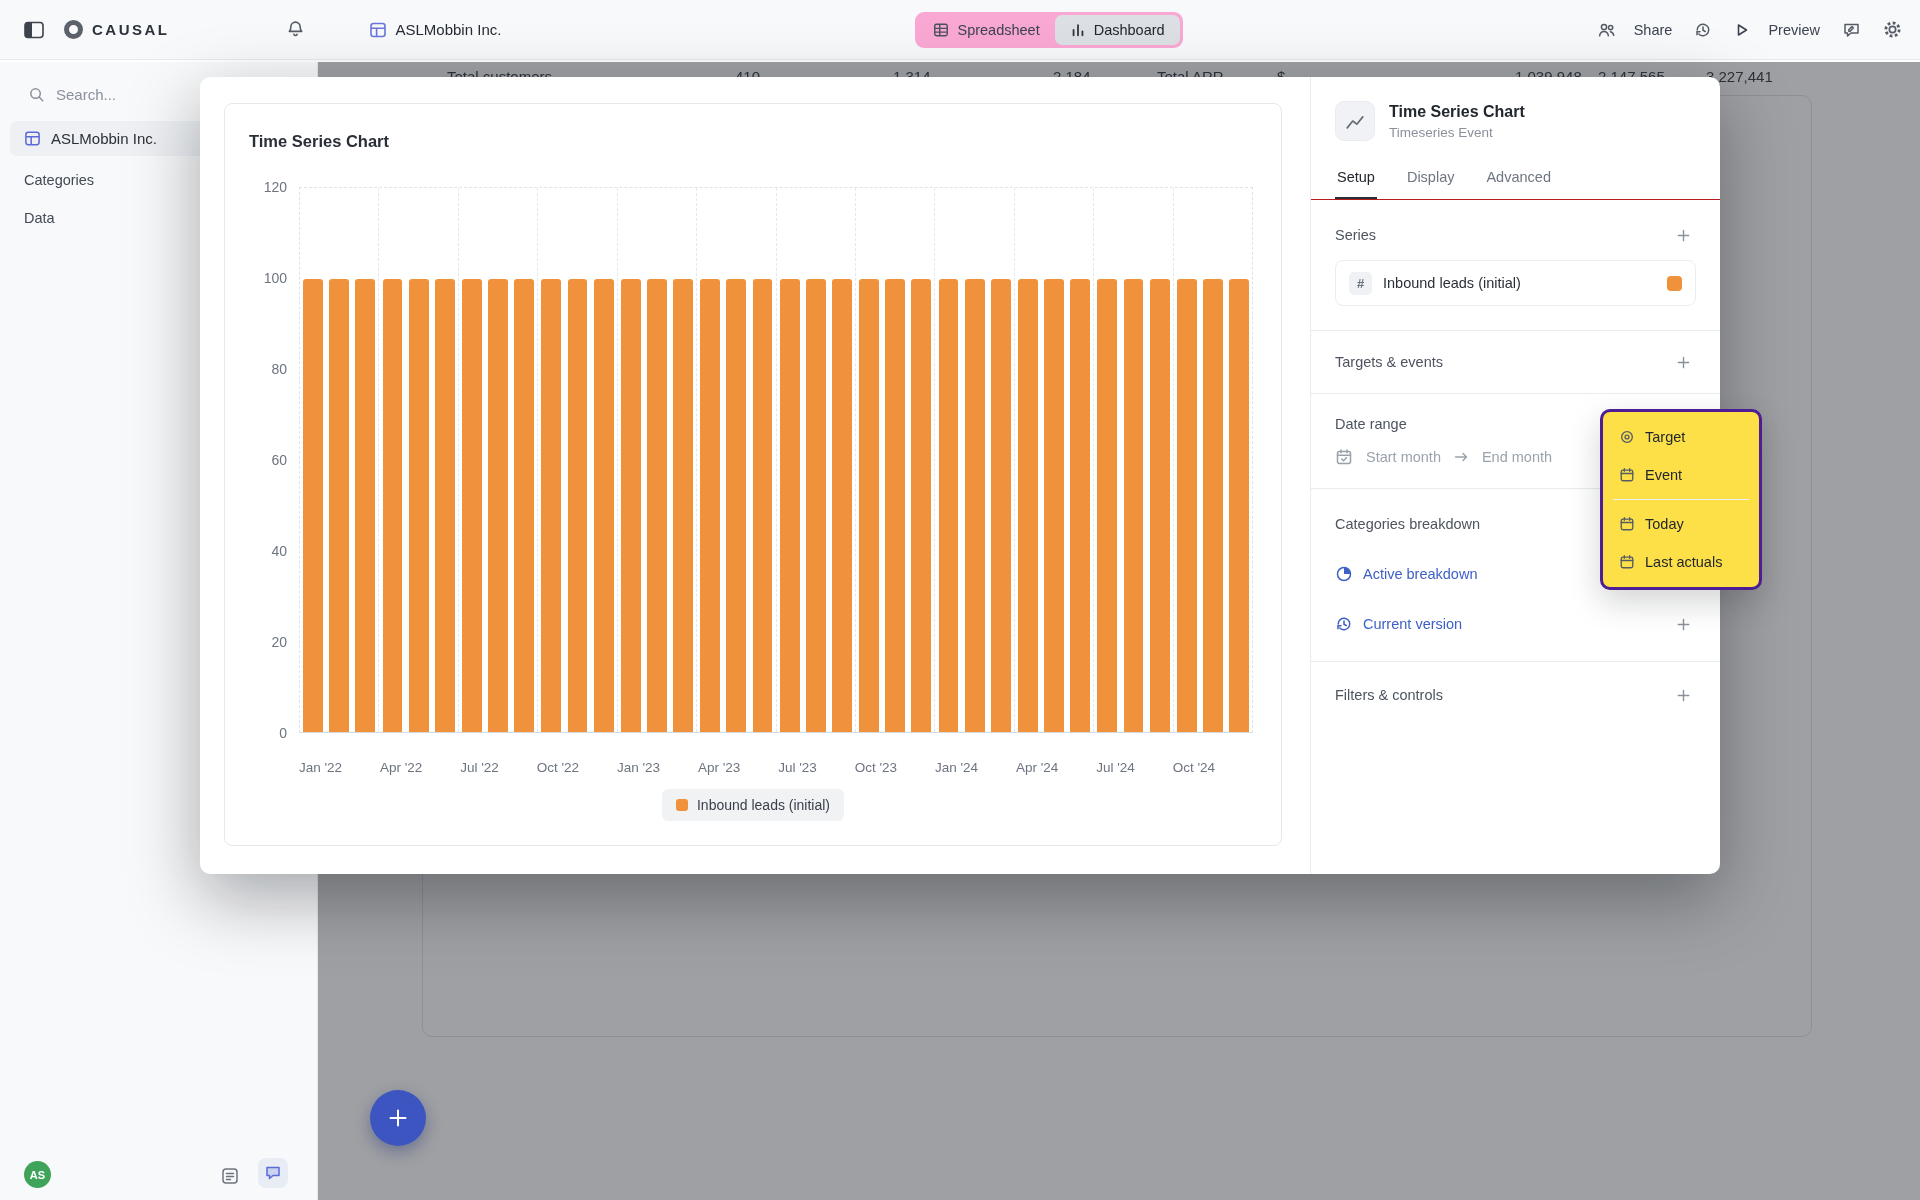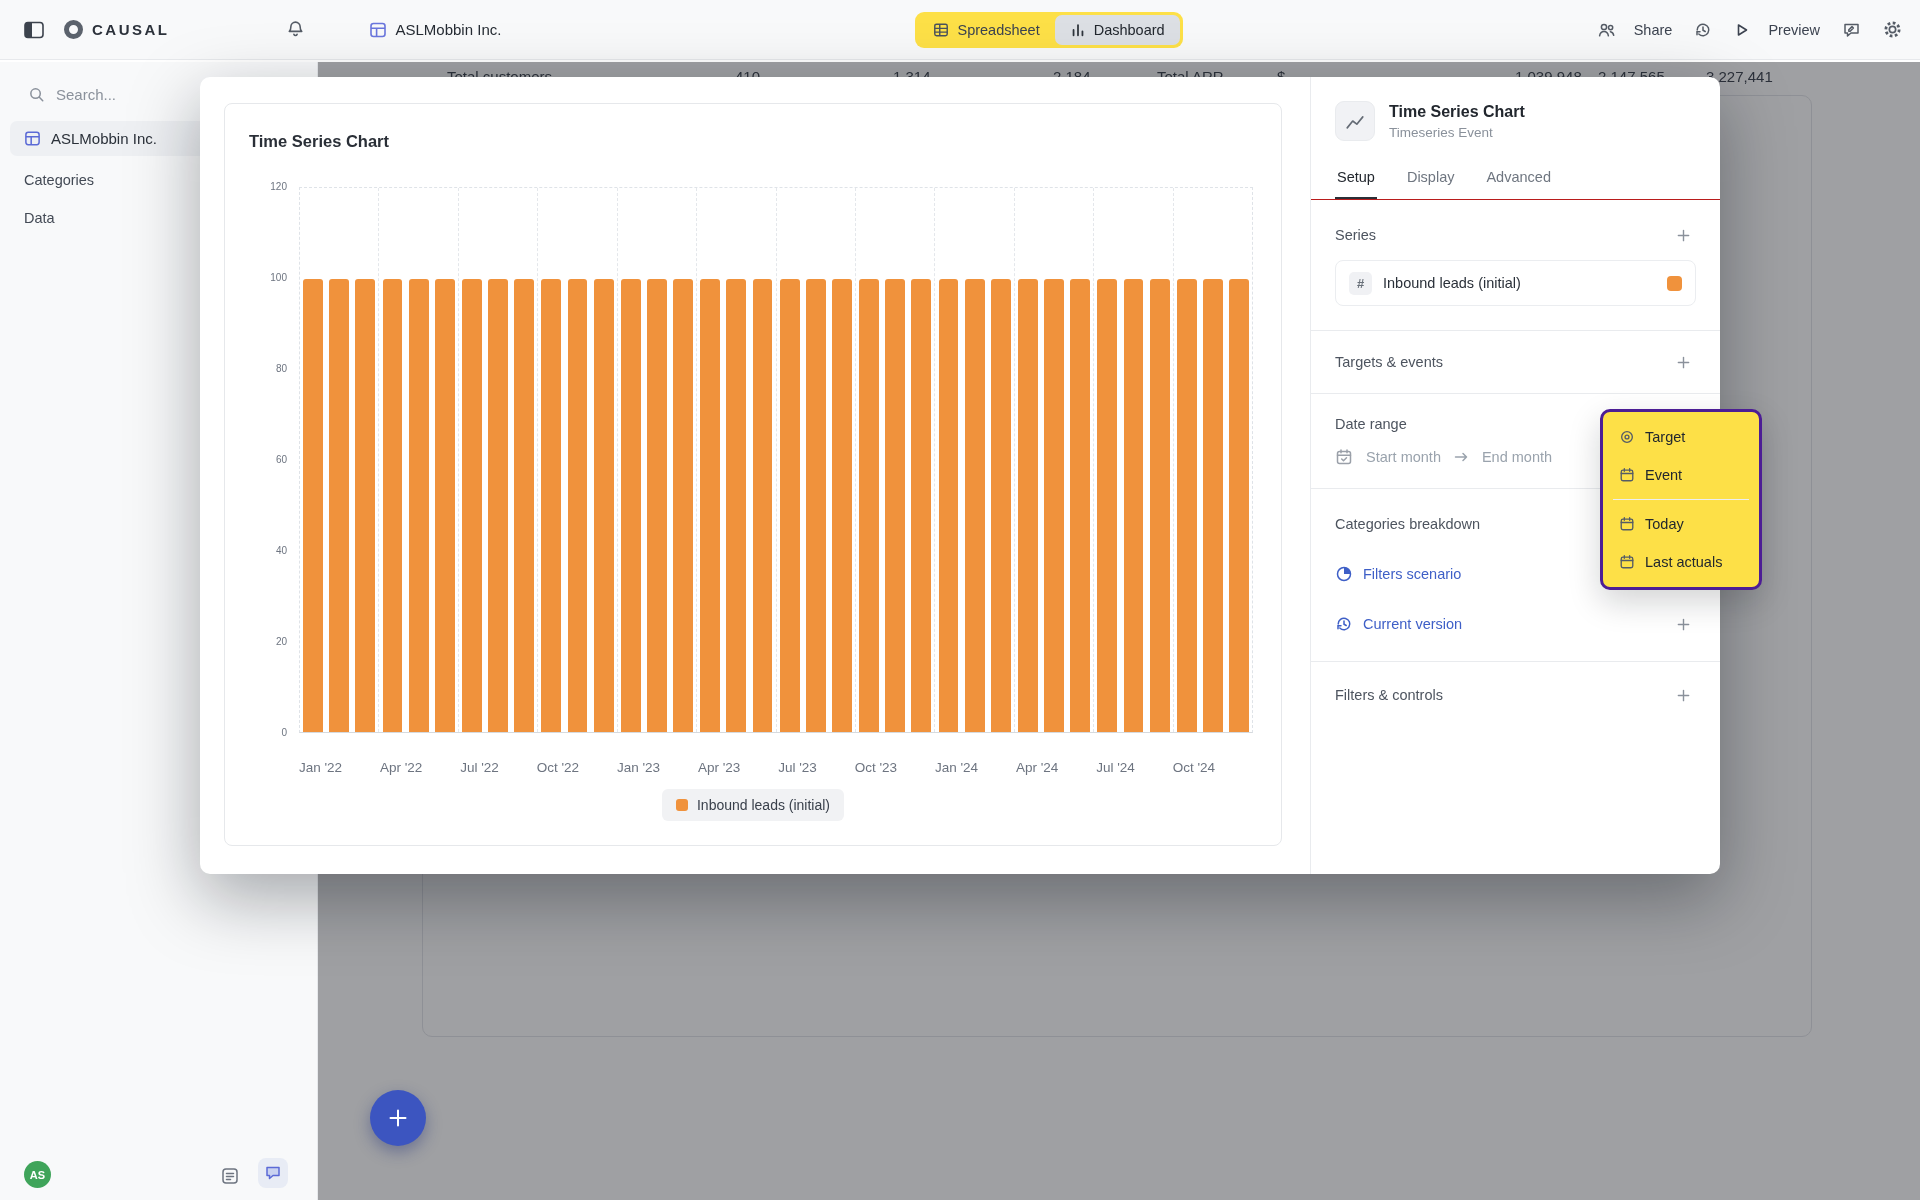--- a/index.html
+++ b/index.html
@@ -15,21 +15,21 @@
   
   .topbar { position: absolute; left: 0; top: 0; width: 1920px; height: 60px; background: var(--bar-bg);
     border-bottom: 1px solid var(--border); display: flex; align-items: center; padding: 0 18px 0 24px; z-index: 10; }
   .tb-toggle { margin-right: 20px; }
   .tb-logo { display: flex; align-items: center; gap: 9px; }
   .tb-logo-ring { width: 19px; height: 19px; border: 5px solid #5b626c; border-radius: 50%; }
   .tb-logo-text { font-size: 15px; font-weight: 700; letter-spacing: 2.5px; color: #2b313a; }
   .tb-bell { margin-left: 116px; }
   .tb-doc { display: flex; align-items: center; gap: 9px; margin-left: 64px; }
   .tb-doc-title { font-size: 15px; color: #262c34; font-weight: 500; }
-  .seg-wrap { margin-left: auto; display: flex; background: #fde047; border-radius: 9px; padding: 3px; }
+  .seg-wrap { margin-left: auto; display: flex; background: #f9a8d4; border-radius: 9px; padding: 3px; }
   .seg-btn { display: flex; align-items: center; gap: 8px; padding: 7px 15px; border-radius: 7px; font-size: 14.5px; color: #3c4350; }
   .seg-btn.active { background: #dcdfe4; color: #22272e; font-weight: 500; }
   .tb-right { margin-left: auto; display: flex; align-items: center; gap: 22px; }
   .tb-action { display: flex; align-items: center; gap: 18px; font-size: 14.5px; color: #3c4350; }
 
   
   .sidebar { position: absolute; left: 0; top: 62px; bottom: 0; width: 318px; background: var(--bar-bg);
     border-right: 1px solid var(--border); z-index: 5; }
   .sb-search { display: flex; align-items: center; gap: 11px; padding: 24px 24px 18px 28px; color: #8a919b; font-size: 15px; }
   .sb-heading { padding: 14px 24px 8px 24px; font-size: 13.5px; color: #8a919b; }
@@ -57,21 +57,21 @@
 
   
   .modal { position: absolute; left: 200px; top: 77px; width: 1520px; height: 797px; background: #ffffff;
     border-radius: 10px; box-shadow: 0 24px 70px rgba(10, 14, 22, 0.35); z-index: 55; display: flex; }
   .chart-pane { width: 1110px; position: relative; }
   .chart-card { position: absolute; left: 24px; top: 26px; width: 1058px; height: 743px;
     border: 1px solid #e6e8eb; border-radius: 8px; background: #ffffff; }
   .chart-title { position: absolute; left: 24px; top: 28px; font-size: 16.5px; font-weight: 700; color: #2a2f37; }
   .chart-area { position: absolute; left: 18px; right: 28px; top: 83px; display: flex; }
   .y-axis { width: 56px; height: 546px; position: relative; }
-  .y-tick { position: absolute; right: 12px; transform: translateY(50%); font-size: 10px; color: #6d7480; line-height: 1; }
+  .y-tick { position: absolute; right: 12px; transform: translateY(50%); font-size: 14px; color: #6d7480; line-height: 1; }
   .plot-col { flex: 1; }
   .plot { height: 546px; display: flex; align-items: flex-end; position: relative;
     border-top: 1px dashed #dfe3e8; border-left: 1px dashed #dfe3e8; border-right: 1px dashed #dfe3e8; border-bottom: 1px solid #d6dade; }
   .bar-slot { flex: 1; height: 100%; display: flex; align-items: flex-end; justify-content: center; }
   .bar-slot.qline { border-left: 1px dashed #e4e7eb; }
   .bar { width: 76%; border-radius: 3px 3px 0 0; }
   .x-labels { display: flex; margin-top: 25px; height: 18px; align-items: center; }
   .x-label { flex: 1; display: flex; justify-content: center; font-size: 13.5px; color: #6d7480; white-space: nowrap; overflow: visible; }
   .legend-row { position: absolute; left: 0; right: 0; bottom: 24px; display: flex; justify-content: center; }
   .legend-pill { display: inline-flex; align-items: center; gap: 9px; background: #f1f2f4; border-radius: 6px;
@@ -503,21 +503,21 @@
     </div>
 
     <div class="p-row" style="margin-top:24px">
       <span class="link-item">
         <span>
           <svg width="18" height="18" viewBox="0 0 18 18" fill="none" stroke="#3E5FC7" stroke-width="1.5">
             <circle cx="9" cy="9" r="6.5"></circle>
             <path d="M9 2.5A6.5 6.5 0 0 1 15.5 9H9z" fill="#3E5FC7" stroke="none"></path>
           </svg>
         </span>
-        <span>Filters scenario</span>
+        <span>Active breakdown</span>
       </span>
       <button class="plus-btn">
         <svg width="15" height="15" viewBox="0 0 16 16" fill="none" stroke="#8a919b" stroke-width="1.5" stroke-linecap="round">
             <path d="M8 2.5v11M2.5 8h11"></path>
           </svg>
       </button>
     </div>
 
     <div class="p-row" style="margin-top:24px">
       <span class="link-item">

